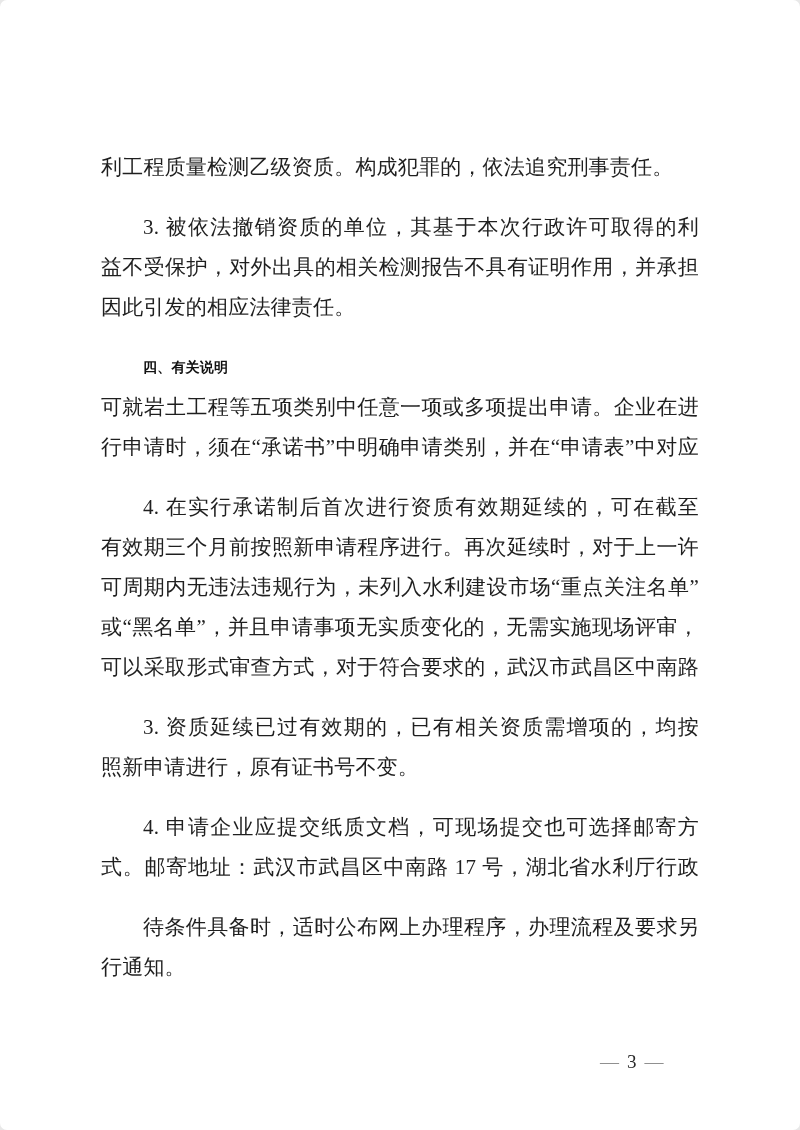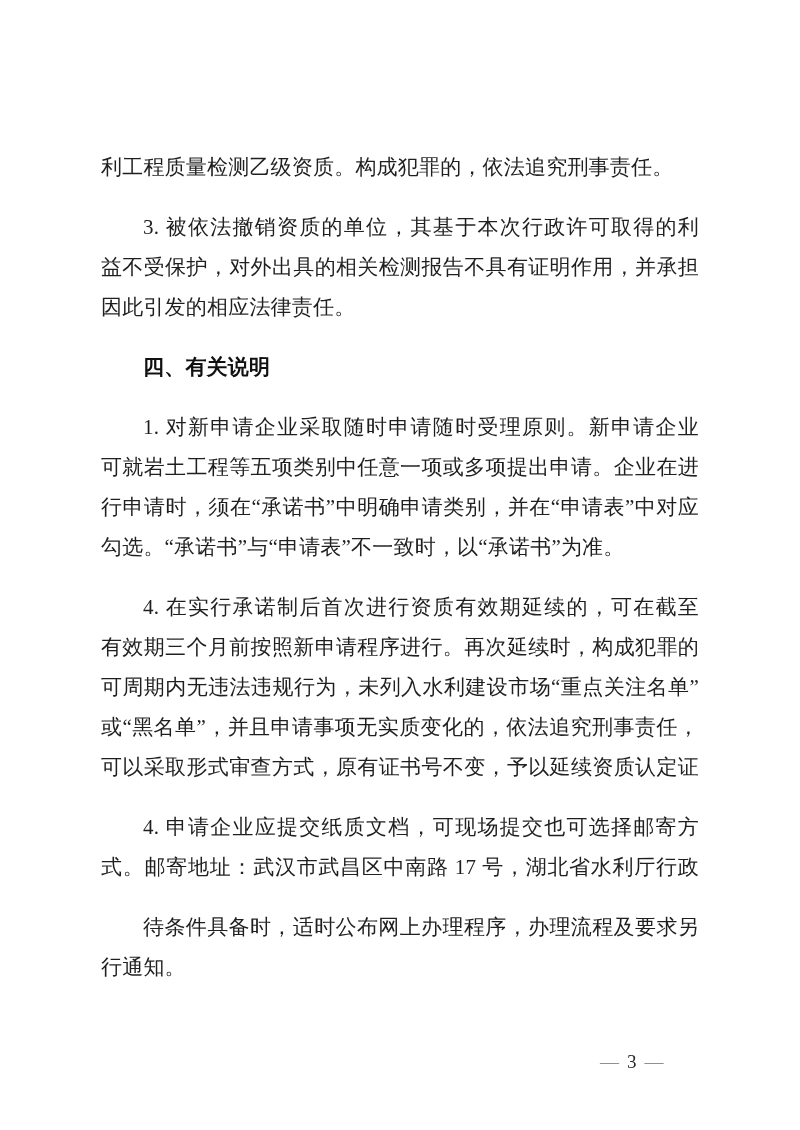--- a/index.html
+++ b/index.html
@@ -7,20 +7,21 @@
     padding: 0;
     background: #e8e8e8;
   }
   .page {
     position: relative;
     width: 800px;
     height: 1130px;
     background: #ffffff;
     overflow: hidden;
     font-family: "Liberation Serif", "DejaVu Serif", serif;
+    border-radius: 7px;
   }
   .document-body {
     position: absolute;
     left: 101px;
     top: 147px;
     width: 598px;
     font-size: 21px;
     color: #1f1f1f;
   }
   .block { margin: 0; padding: 0; }
@@ -39,21 +40,21 @@
   .line.indent {
     text-indent: 42px;
     margin-top: 20px;
   }
   .heading-line {
     font-family: "Liberation Sans", "DejaVu Sans", sans-serif;
     font-weight: 700;
     color: #111111;
     text-align: left;
     text-align-last: left;
-    font-size: 21px;
+    font-size: 14px;
   }
   .page-footer {
     position: absolute;
     top: 1048px;
     left: 600px;
     width: 100px;
     height: 28px;
     line-height: 28px;
     font-size: 19px;
     color: #2a2a2a;
@@ -78,31 +79,33 @@
       </div>
       <div class="block block-paragraph">
         <div class="line indent">3. 被依法撤销资质的单位，其基于本次行政许可取得的利</div>
         <div class="line">益不受保护，对外出具的相关检测报告不具有证明作用，并承担</div>
         <div class="line last">因此引发的相应法律责任。</div>
       </div>
       <div class="block block-heading">
         <div class="line heading-line indent last">四、有关说明</div>
       </div>
       <div class="block block-paragraph">
-        <div class="line indent">1. 对新申请企业采取随时申请随时受理原则。新申请企业</div>
         <div class="line">可就岩土工程等五项类别中任意一项或多项提出申请。企业在进</div>
         <div class="line">行申请时，须在“承诺书”中明确申请类别，并在“申请表”中对应</div>
-        <div class="line last">勾选。“承诺书”与“申请表”不一致时，以“承诺书”为准。</div>
       </div>
       <div class="block block-paragraph">
         <div class="line indent">4. 在实行承诺制后首次进行资质有效期延续的，可在截至</div>
-        <div class="line">有效期三个月前按照新申请程序进行。再次延续时，构成犯罪的</div>
+        <div class="line">有效期三个月前按照新申请程序进行。再次延续时，对于上一许</div>
         <div class="line">可周期内无违法违规行为，未列入水利建设市场“重点关注名单”</div>
-        <div class="line">或“黑名单”，并且申请事项无实质变化的，依法追究刑事责任，</div>
-        <div class="line">可以采取形式审查方式，原有证书号不变，予以延续资质认定证</div>
+        <div class="line">或“黑名单”，并且申请事项无实质变化的，无需实施现场评审，</div>
+        <div class="line">可以采取形式审查方式，对于符合要求的，武汉市武昌区中南路</div>
+      </div>
+      <div class="block block-paragraph">
+        <div class="line indent">3. 资质延续已过有效期的，已有相关资质需增项的，均按</div>
+        <div class="line last">照新申请进行，原有证书号不变。</div>
       </div>
       <div class="block block-paragraph">
         <div class="line indent">4. 申请企业应提交纸质文档，可现场提交也可选择邮寄方</div>
         <div class="line">式。邮寄地址：武汉市武昌区中南路 17 号，湖北省水利厅行政</div>
       </div>
       <div class="block block-paragraph">
         <div class="line indent">待条件具备时，适时公布网上办理程序，办理流程及要求另</div>
         <div class="line last">行通知。</div>
       </div>
     </div>

